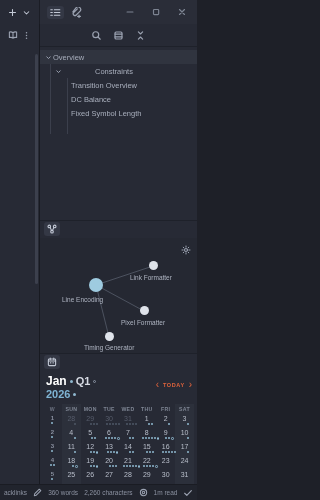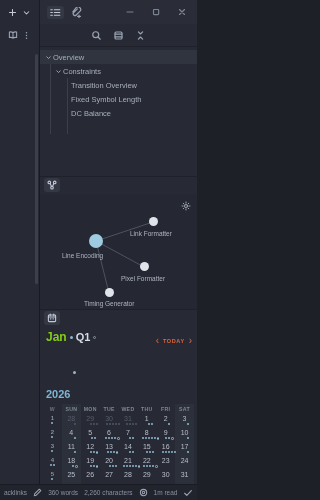--- a/index.html
+++ b/index.html
@@ -43,42 +43,42 @@
   .rsb-head { height:22px; display:flex; align-items:center; justify-content:center; gap:11px; flex:0 0 22px; }
 
   .panel { border-top:1px solid #1e212a; }
 
   
   .outline { padding:3px 0 6px 0; flex:0 0 auto; }
   .ol-row { display:flex; align-items:center; height:14px; padding-right:4px; font-size:7.5px; color:#a8aebc; white-space:nowrap; }
   .ol-row.sel { background:#30343f; }
   .chev { width:9px; flex:0 0 9px; display:flex; align-items:center; justify-content:center; }
   .ol-l0 { padding-left:4px; }
-  .ol-l1 { padding-left:14px; }
+  .ol-l1 { padding-left:14px;gap:32px; }
   .ol-l2 { padding-left:31px; }
   .guide { position:absolute; width:1px; background:#3b3f4c; }
   .ol-wrap { position:relative; }
 
   
   .gp-head { height:17px; display:flex; align-items:center; padding-left:4px; }
   .graph { position:relative; height:115px; background:#252832; overflow:hidden; }
   .gnode { position:absolute; border-radius:50%; background:#dfe3ea; }
   .gnode.active { background:#9ecbe0; }
   .glabel { position:absolute; font-size:6.5px; color:#aeb4c1; white-space:nowrap; }
   .gear { position:absolute; right:6px; top:7px; }
 
   
   .cal-head { height:17px; display:flex; align-items:center; padding-left:4px; }
   .calendar { padding:4px 3px 2px 3px; background:#272a35; }
   .cal-top { display:flex; align-items:flex-start; justify-content:space-between; padding:0 2px 3px 3px; }
   .cal-title { line-height:1.15; }
   .ct-line { display:flex; align-items:center; gap:3px; }
-  .mon { font-size:12px; font-weight:bold; color:#84cc16; }
+  .mon { font-size:12px; font-weight:bold; color:#ffffff; }
   .qtr { font-size:11px; font-weight:bold; color:#d6dae3; }
-  .yr  { font-size:11px; font-weight:bold; color:#7fb4d4;margin-top:44px; }
+  .yr  { font-size:11px; font-weight:bold; color:#7fb4d4; }
   .dot-f { width:3px; height:3px; border-radius:50%; background:#8fb8cf; }
   .dot-o { width:3px; height:3px; border-radius:50%; border:1px solid #8a92a2; }
   .cal-nav { display:flex; align-items:center; gap:4px; padding-top:5px; }
   .arrow { color:#e0643c; font-size:10px; line-height:1; cursor:pointer; }
   .today { color:#e0643c; font-size:5.5px; letter-spacing:.6px; font-weight:bold; cursor:pointer; }
 
   table.cal { width:100%; border-collapse:collapse; table-layout:fixed; }
   table.cal th { font-size:5.2px; font-weight:bold; color:#7f8694; letter-spacing:.3px; padding:2px 0 2px 0; text-align:center; }
   table.cal th.wend, table.cal td.wend { background:#2c303b; }
   table.cal th.wcol { color:#6e7483; }
@@ -216,24 +216,24 @@
                 <path class="stroke" d="M2.5 4l2.5 2.5L7.5 4"></path>
               </svg>
           </span>
           <span>Constraints</span>
         </div>
 
         <div class="ol-row ol-l2">
           <span>Transition Overview</span>
         </div>
         <div class="ol-row ol-l2">
+          <span>DC Balance</span>
+        </div>
+        <div class="ol-row ol-l2">
           <span>Fixed Symbol Length</span>
-        </div>
-        <div class="ol-row ol-l2">
-          <span>DC Balance</span>
         </div>
       </div>
 
       <div style="flex:1; min-height:0;"></div>
 
       <div class="panel">
         <div class="gp-head">
           <span class="pill">
             <svg width="10" height="10" viewBox="0 0 13 13">
               <circle class="stroke-d" cx="3" cy="3.2" r="1.7"></circle>

